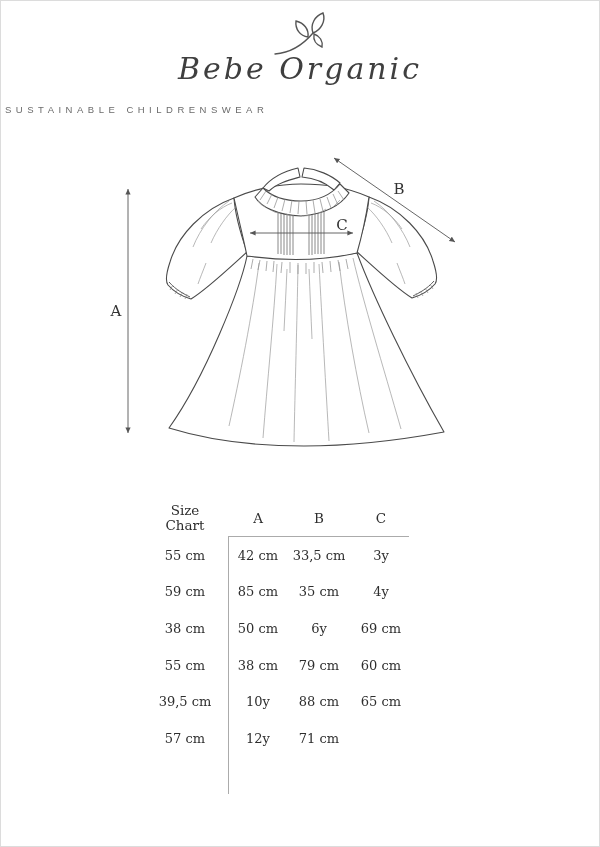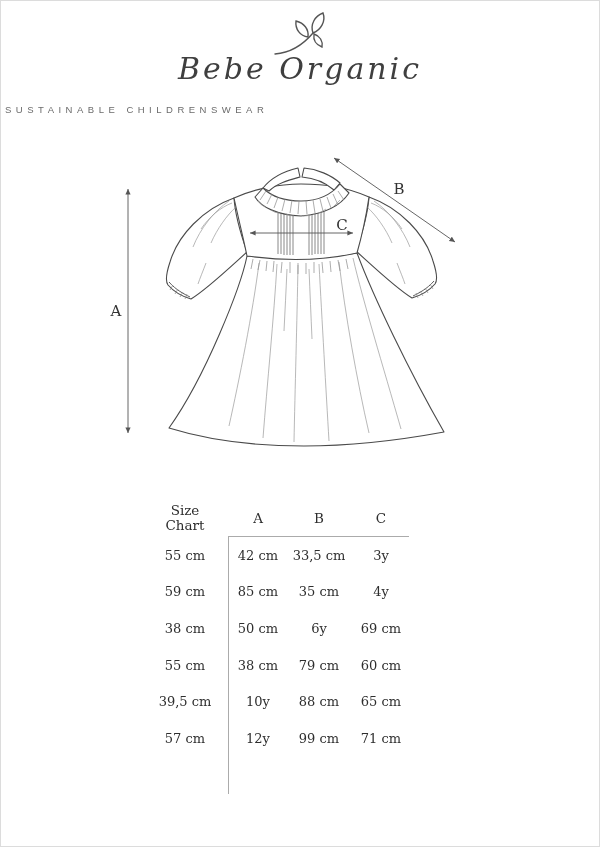--- a/index.html
+++ b/index.html
@@ -209,19 +209,18 @@
     <div class="cell">79 cm</div>
     <div class="cell">60 cm</div>
     <div class="cell">39,5 cm</div>
 
     <div class="cell">10y</div>
     <div class="cell">88 cm</div>
     <div class="cell">65 cm</div>
     <div class="cell">57 cm</div>
 
     <div class="cell">12y</div>
-    <div class="cell">99 cm</div>
     <div class="cell">71 cm</div>
   </div>
   <div class="v-rule"></div>
   <div class="h-rule"></div>
 
 </div>
 
 </body></html>

